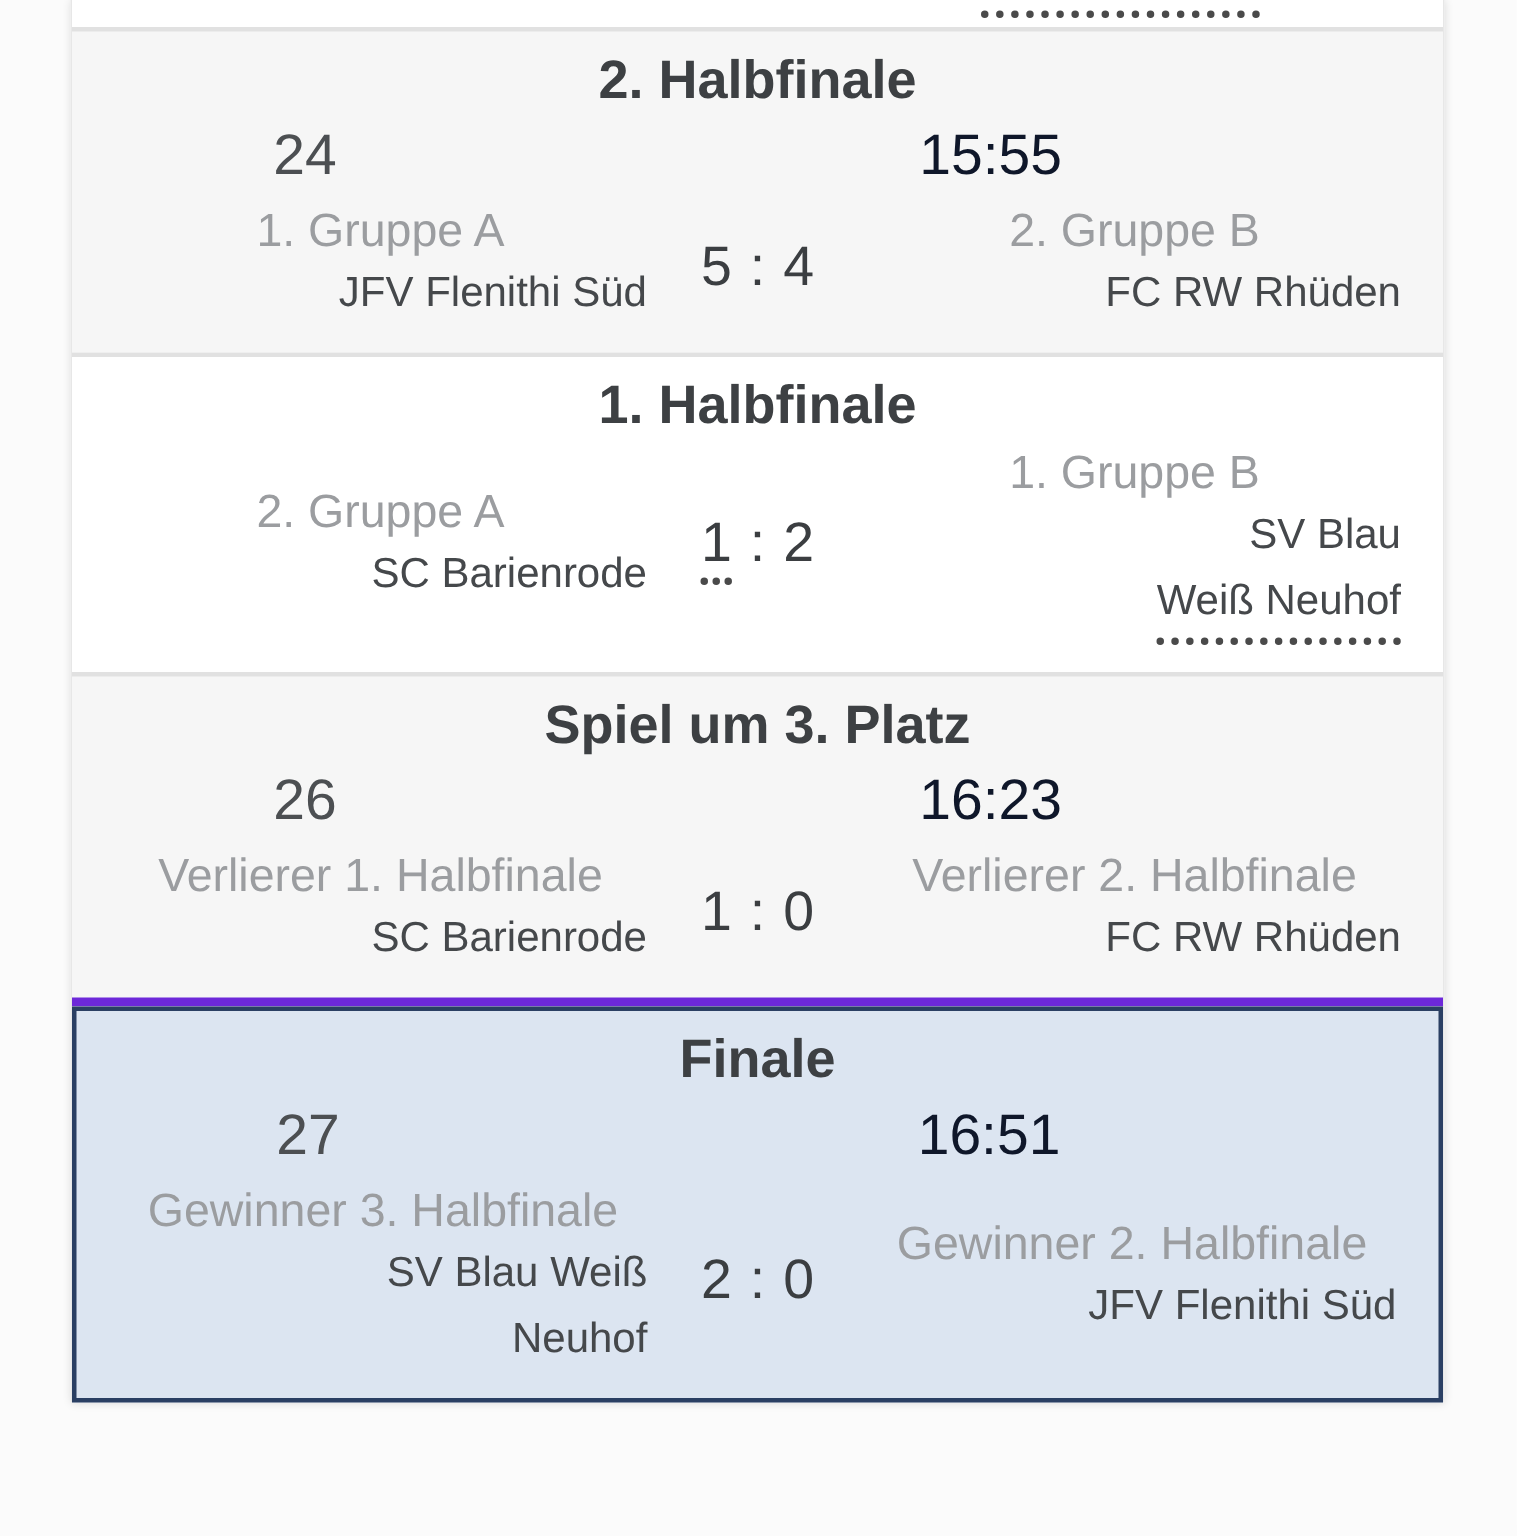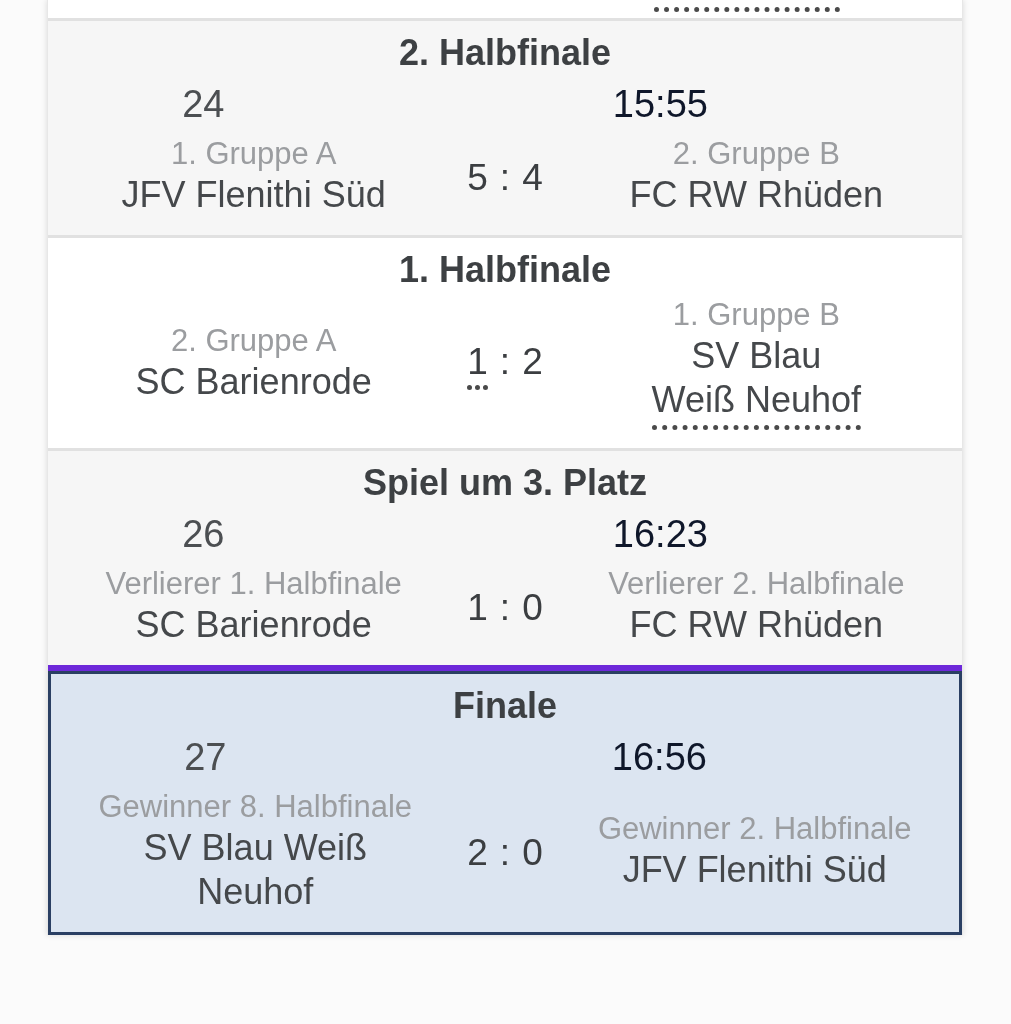--- a/index.html
+++ b/index.html
@@ -44,21 +44,21 @@
     color: #3d4043;
     line-height: 40px;
     margin-bottom: 10px;
   }
   .meta-row { display: flex; line-height: 42px; margin-bottom: 14px; justify-content: space-between; }
   .meta-num  { width: 34%; text-align: center; font-size: 38px; color: #4c4f52; }
   .meta-time { width: 66%; text-align: center; font-size: 38px; color: #0f172a; }
   .teams-row { display: flex; align-items: center; }
   .team { width: 45%; text-align: center; padding: 0 28px; }
   .team-label { font-size: 31px; color: #9b9da0; line-height: 30px; margin-bottom: 4px; }
-  .team-name  { font-size: 36px; color: #45484b; line-height: 44px; }
+  .team-name  { font-size: 28px; color: #45484b; line-height: 44px; text-align: right; }
   .team-name .line { display: block; }
   .dotted-under {
     display: inline-block;
     border-bottom: 5px dotted #4a4a4a;
     padding-bottom: 3px;
   }
   .score-cell {
     width: 10%;
     text-align: center;
     font-size: 37px;
@@ -141,25 +141,25 @@
         <div class="team-label">Verlierer 2. Halbfinale</div>
         <div class="team-name">FC RW Rhüden</div>
       </div>
     </div>
   </section>
 
   <section class="card highlight">
     <div class="card-title">Finale</div>
     <div class="meta-row">
       <div class="meta-num">27</div>
-      <div class="meta-time">16:56</div>
+      <div class="meta-time">16:51</div>
     </div>
     <div class="teams-row">
       <div class="team">
-        <div class="team-label">Gewinner 8. Halbfinale</div>
+        <div class="team-label">Gewinner 3. Halbfinale</div>
         <div class="team-name">
           <span class="line">SV Blau Weiß</span>
           <span class="line">Neuhof</span>
         </div>
       </div>
       <div class="score-cell">
         <span>2</span><span class="sep">:</span><span>0</span>
       </div>
       <div class="team">
         <div class="team-label">Gewinner 2. Halbfinale</div>

